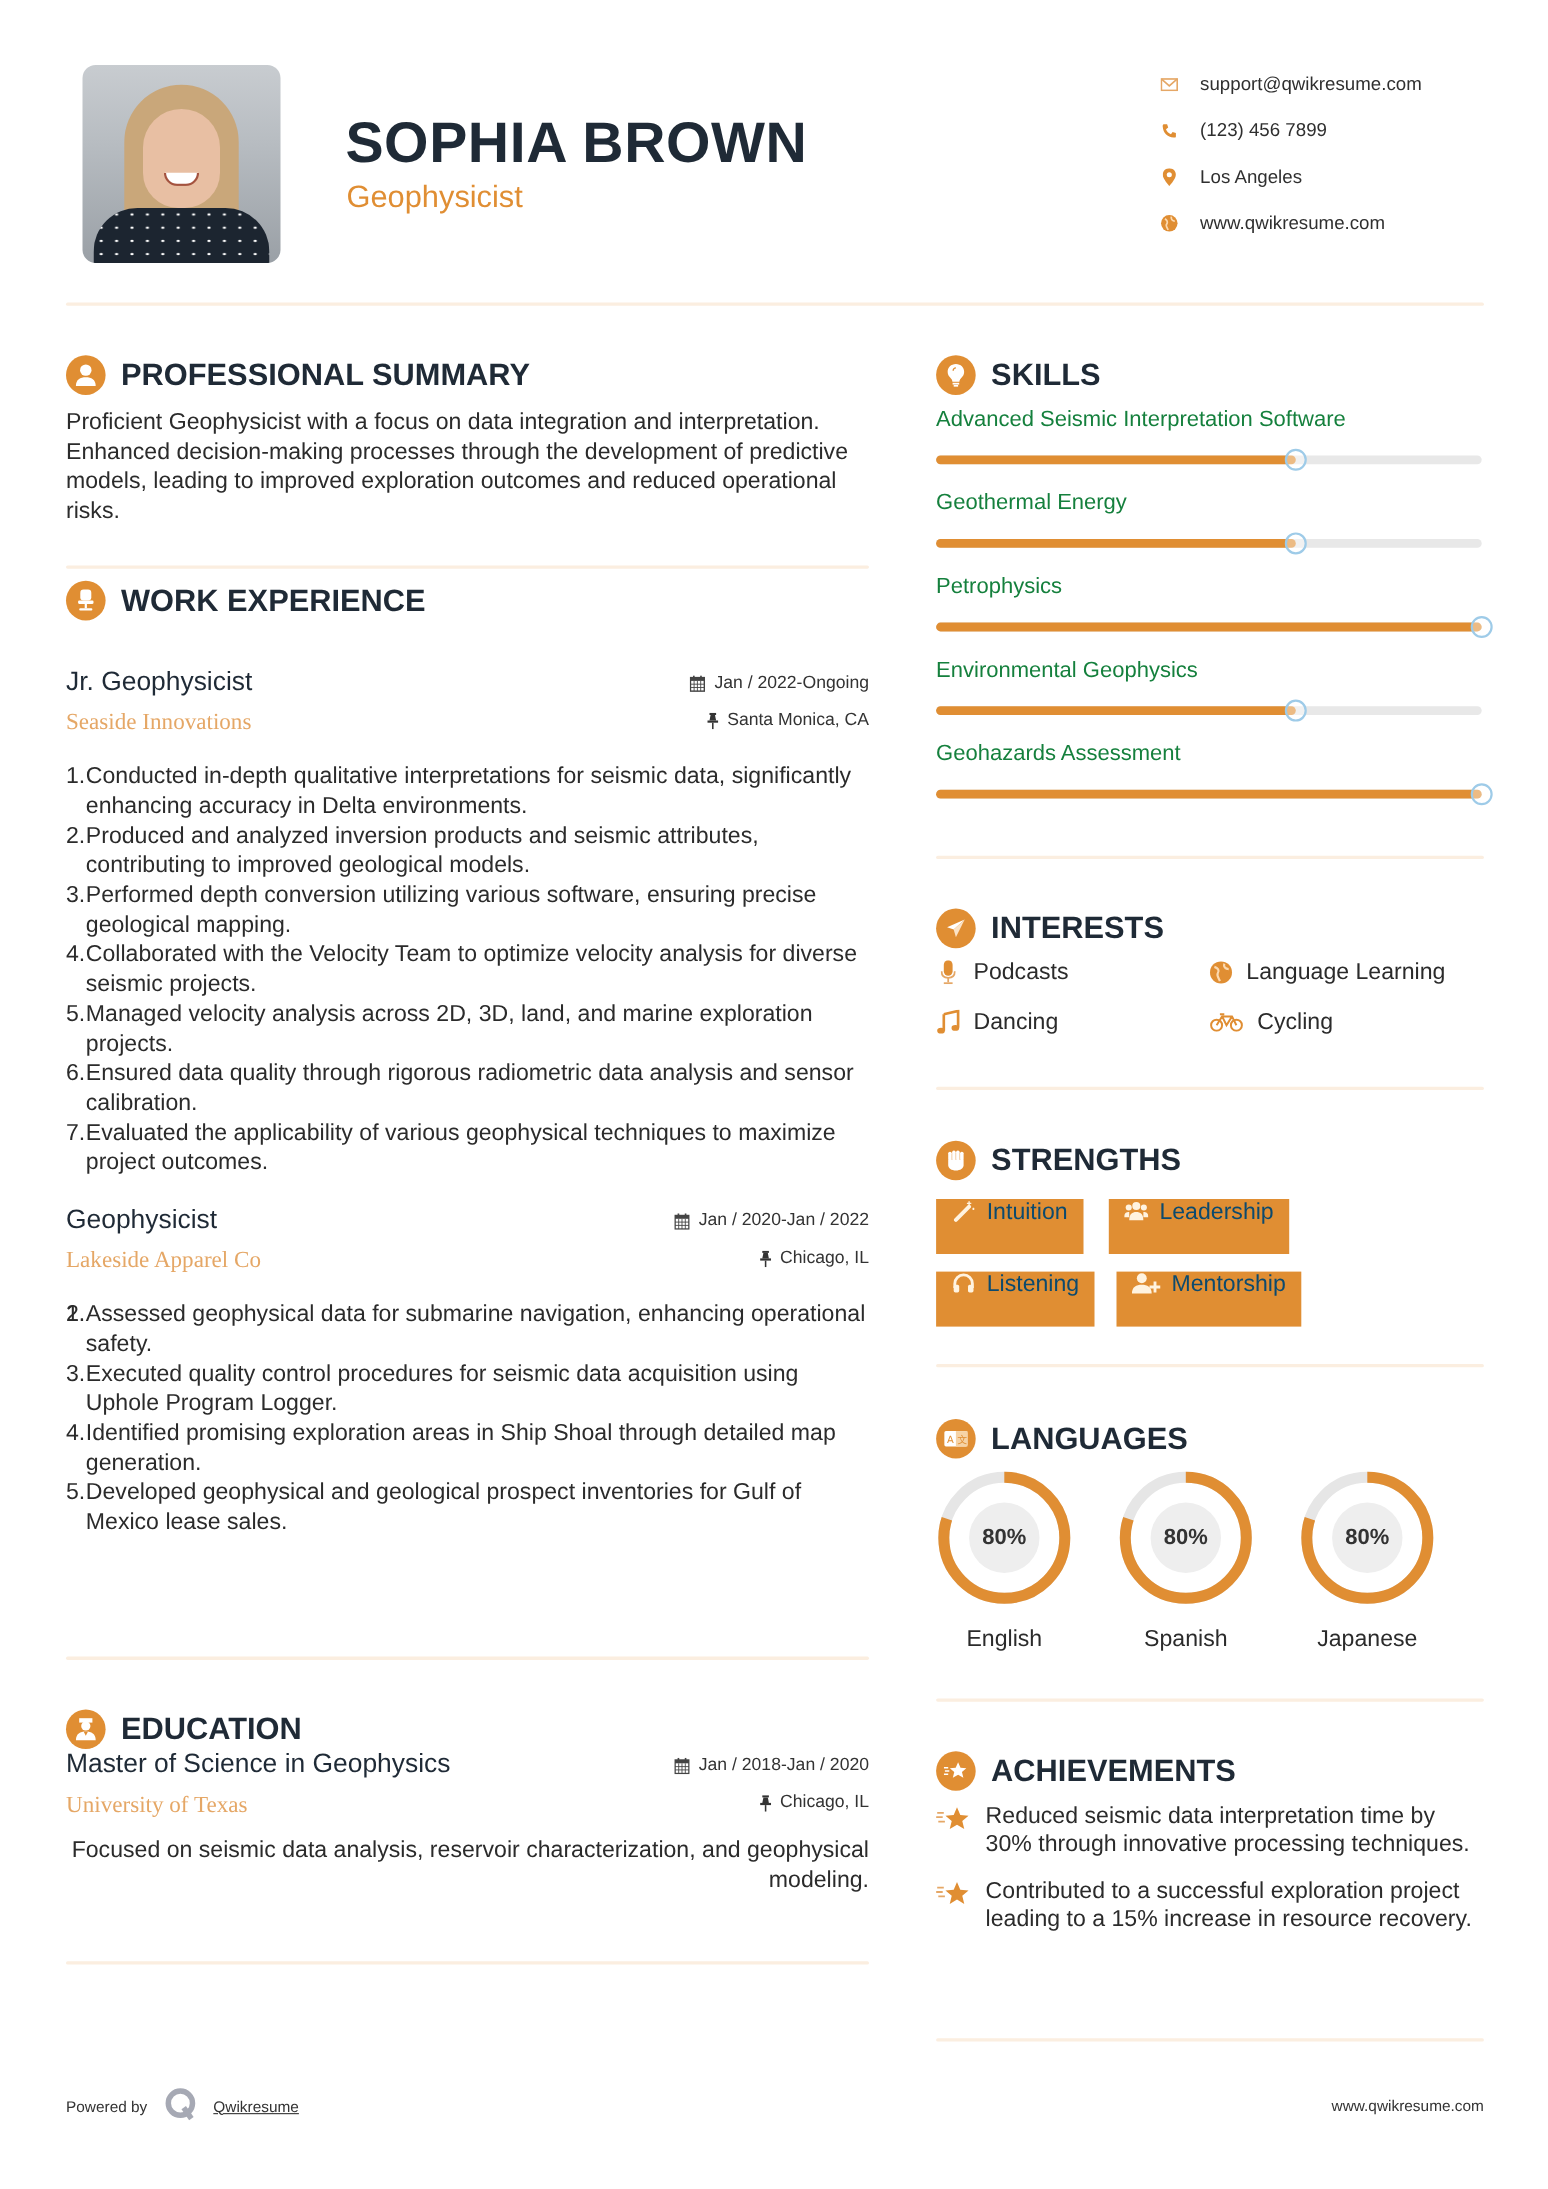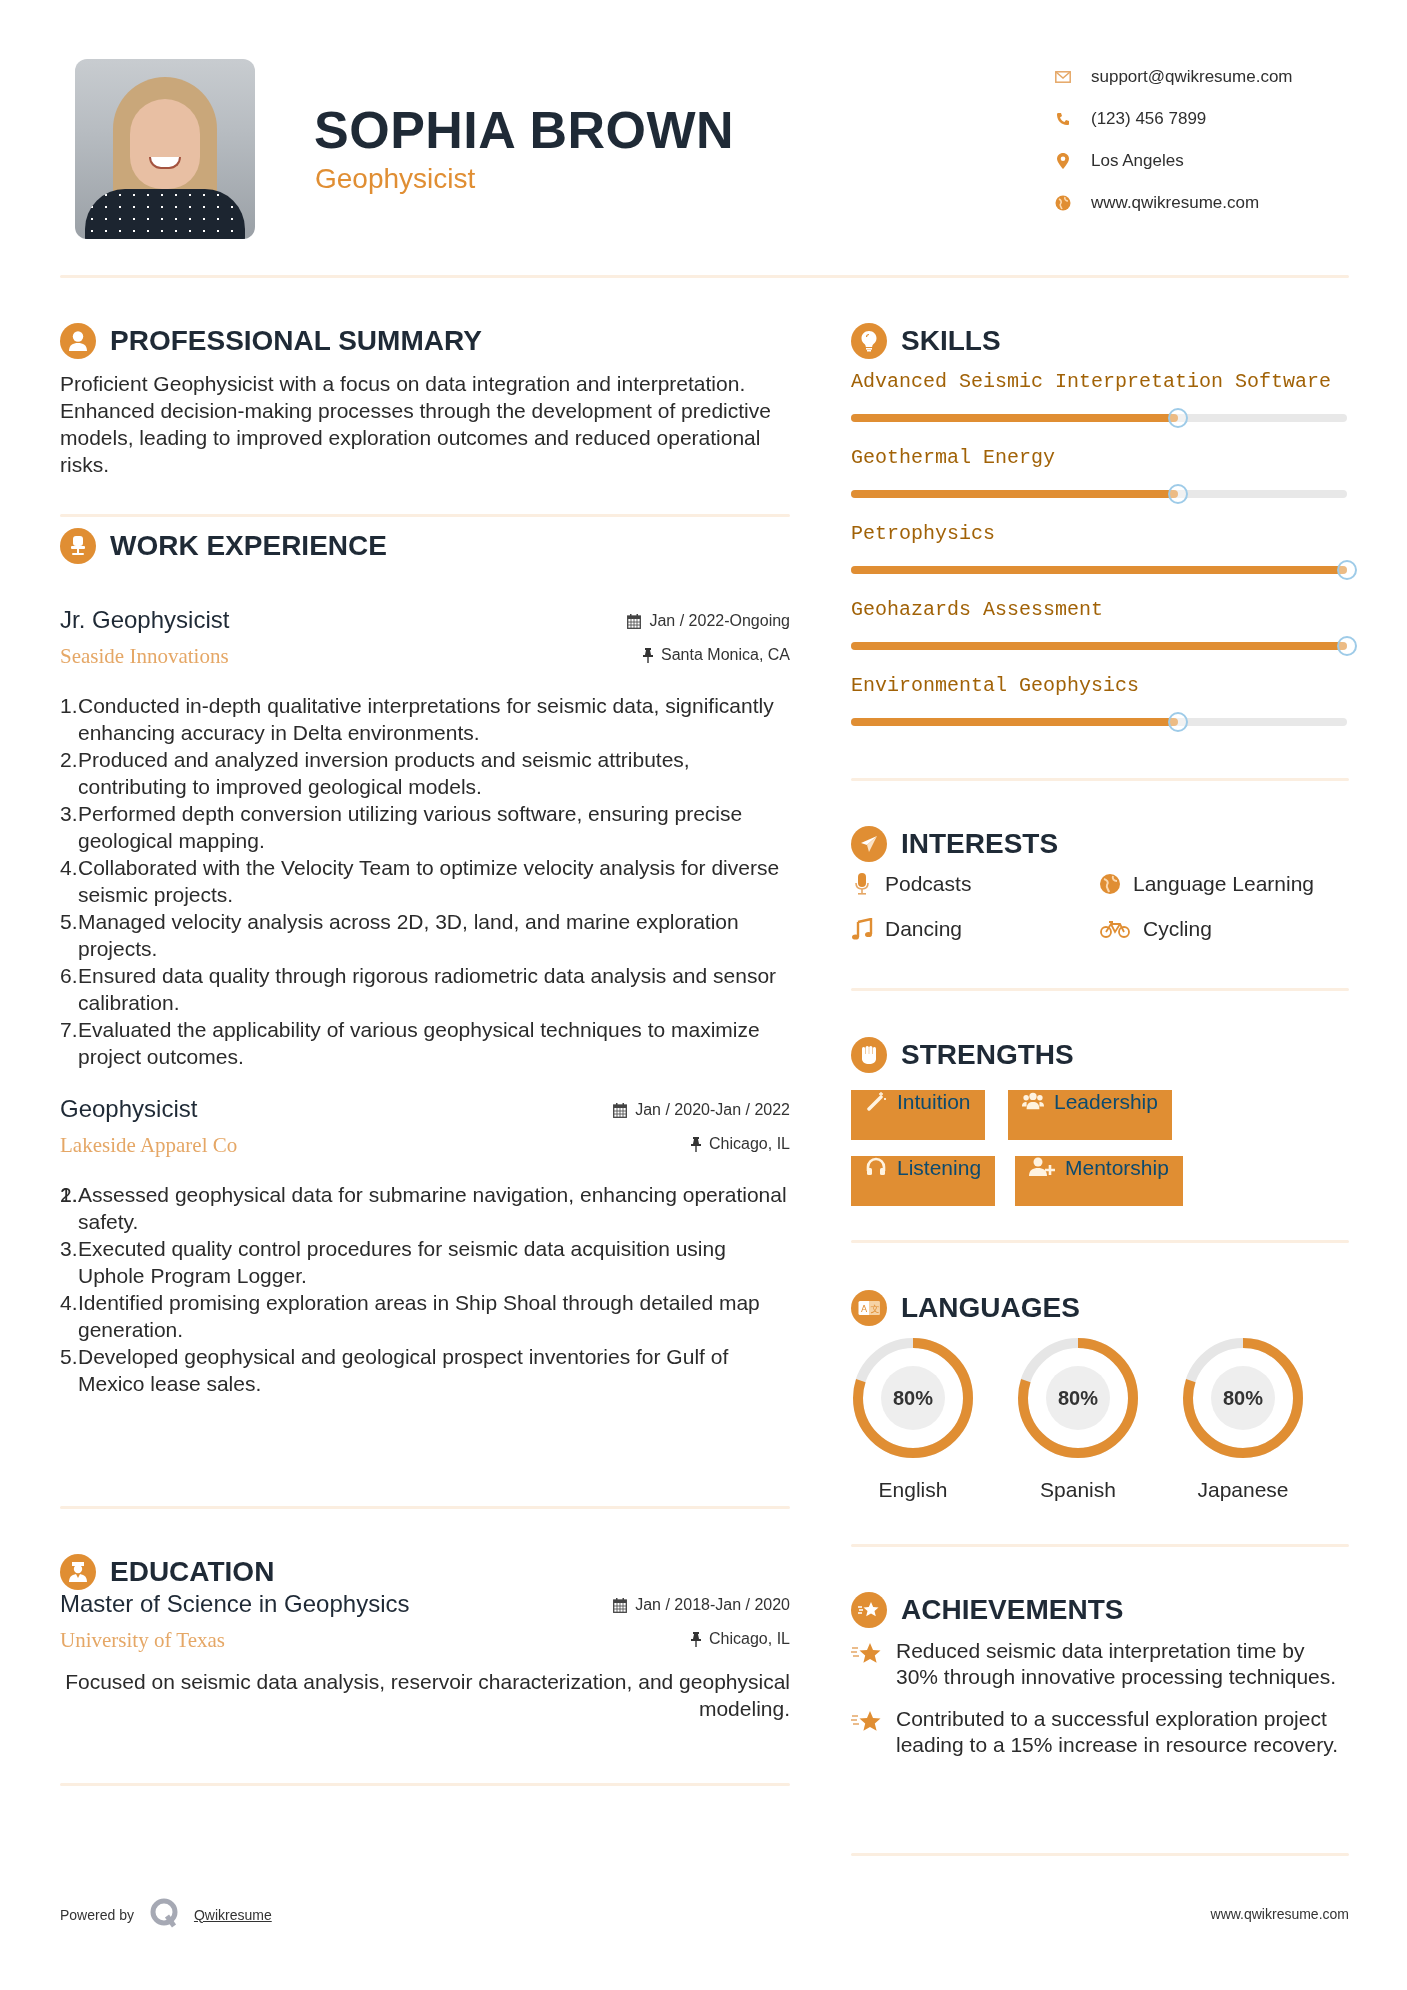--- a/index.html
+++ b/index.html
@@ -54,21 +54,21 @@
     .job-date { position:absolute; right:0; top:6px; display:flex; align-items:center; font-family: "Liberation Sans", sans-serif; font-size: 16px; color:#333; }
     .job-loc { position:absolute; right:0; top:40px; display:flex; align-items:center; font-family: "Liberation Sans", sans-serif; font-size: 16px; color:#333; }
     .job-date svg, .job-loc svg { margin-right: 8px; }
     .job ol { list-style: none; margin-top: 16px; }
     .job ol li { position: relative; padding-left: 18px; font-family: "Liberation Sans", sans-serif; font-size: 21px; line-height: 27px; color:#2b2b2b; }
     .job ol li .num { position:absolute; left:0; top:0; }
 
     
     .skills { position: absolute; left: 851px; top: 370px; width: 500px; }
     .skill { height: 76px; position: relative; }
-    .skill-name { font-family: Liberation Mono, monospace; font-size: 20px; color: #a16207; }
+    .skill-name { font-family: Liberation Sans, sans-serif; font-size: 20px; color: #15803d; }
     .skill-track { position: absolute; left: 0; top: 44px; width: 496px; height: 8px; border-radius: 4px; background: #e8e8e8; }
     .skill-fill { position: absolute; left: 0; top: 0; height: 8px; border-radius: 4px; background: #e08e33; }
     .skill-knob { position: absolute; top: -6px; width: 20px; height: 20px; border-radius: 50%; border: 2px solid #9ecbe8; background: rgba(255,255,255,0.4); margin-left: -10px; }
 
     .interests { position: absolute; left: 851px; top: 872px; width: 500px; }
     .interest { position: absolute; display: flex; align-items: center; font-family: "Liberation Sans", sans-serif; font-size: 21px; color:#2b2b2b; }
     .interest .iicon { width: 22px; height: 22px; margin-right: 12px; display:flex; align-items:center; justify-content:center; }
 
     .strengths { position: absolute; left: 851px; top: 1090px; width: 500px; }
     .badge { position: absolute; height: 50px; background: #e08e33; color: #0c4a6e; display:flex; align-items:flex-start; padding: 0 14px; font-family: "Liberation Sans", sans-serif; font-size: 21px; }
@@ -307,31 +307,31 @@
       </div>
     </div>
     <div class="skill">
       <div class="skill-name">Petrophysics</div>
       <div class="skill-track">
         <div class="skill-fill" style="width:100%"></div>
         <div class="skill-knob" style="left:100%"></div>
       </div>
     </div>
     <div class="skill">
+      <div class="skill-name">Environmental Geophysics</div>
+      <div class="skill-track">
+        <div class="skill-fill" style="width:66%"></div>
+        <div class="skill-knob" style="left:66%"></div>
+      </div>
+    </div>
+    <div class="skill">
       <div class="skill-name">Geohazards Assessment</div>
       <div class="skill-track">
         <div class="skill-fill" style="width:100%"></div>
         <div class="skill-knob" style="left:100%"></div>
-      </div>
-    </div>
-    <div class="skill">
-      <div class="skill-name">Environmental Geophysics</div>
-      <div class="skill-track">
-        <div class="skill-fill" style="width:66%"></div>
-        <div class="skill-knob" style="left:66%"></div>
       </div>
     </div>
   </div>
   <div class="hr" style="left:851px; top:778px; width:498px;"></div>
 
   <div class="sec-head" style="left:851px; top:826px;">
     <span class="sec-icon">
       <svg width="20" height="20" viewBox="0 0 20 20">
           <path d="M18 2 L2 9 L8 11 Z" fill="#fff"></path>
           <path d="M18 2 L8 11 L10 18 Z" fill="#fbe3c6"></path>

